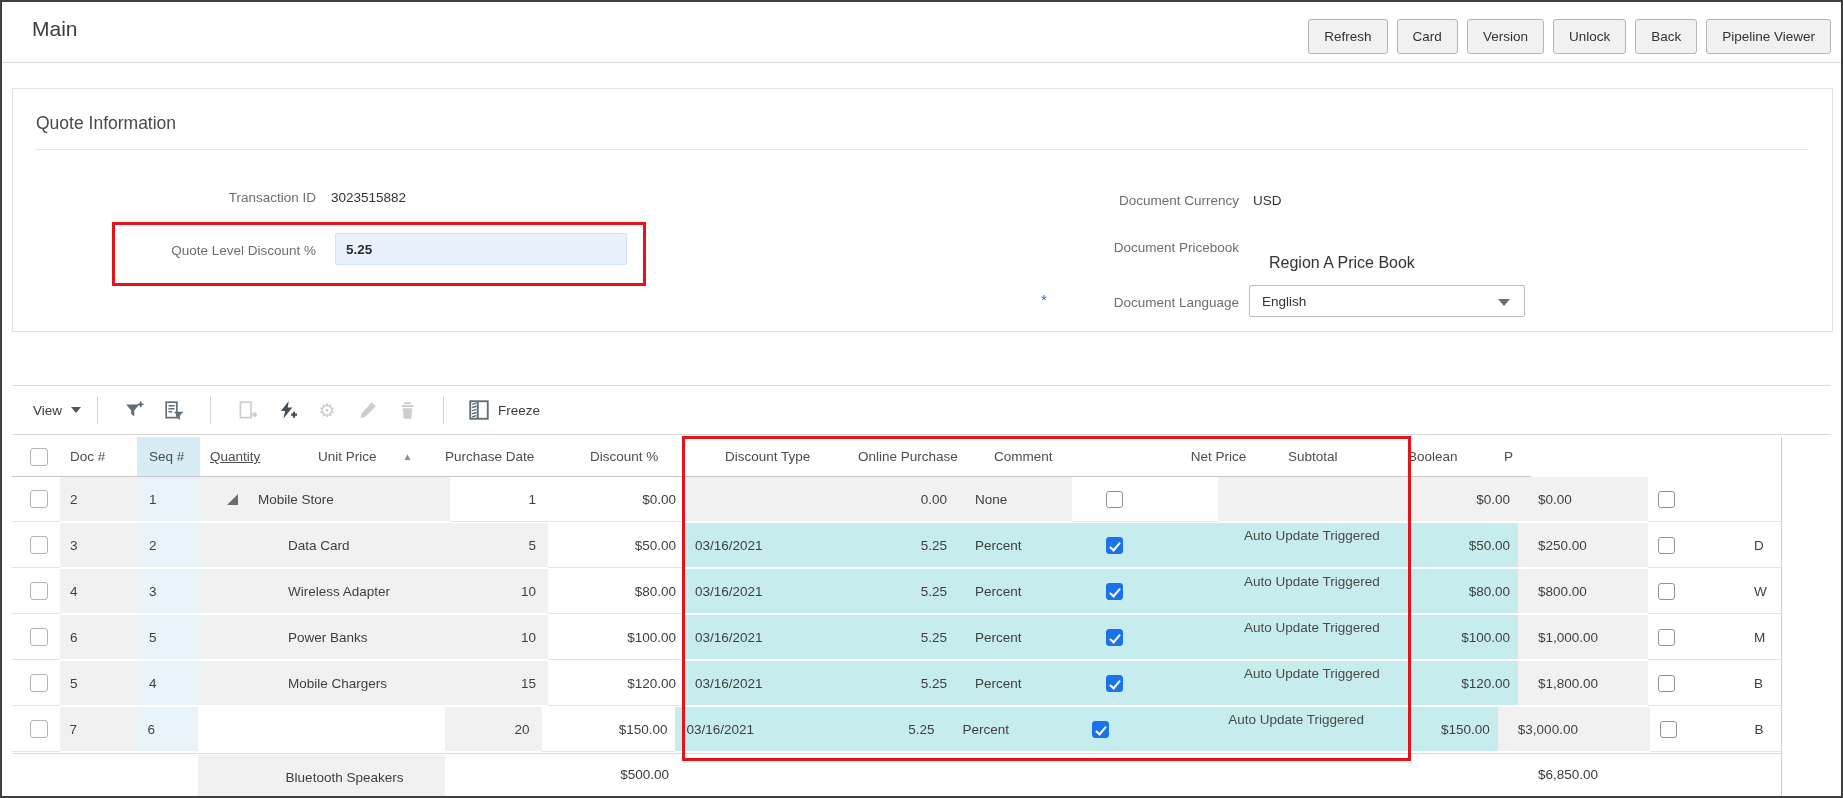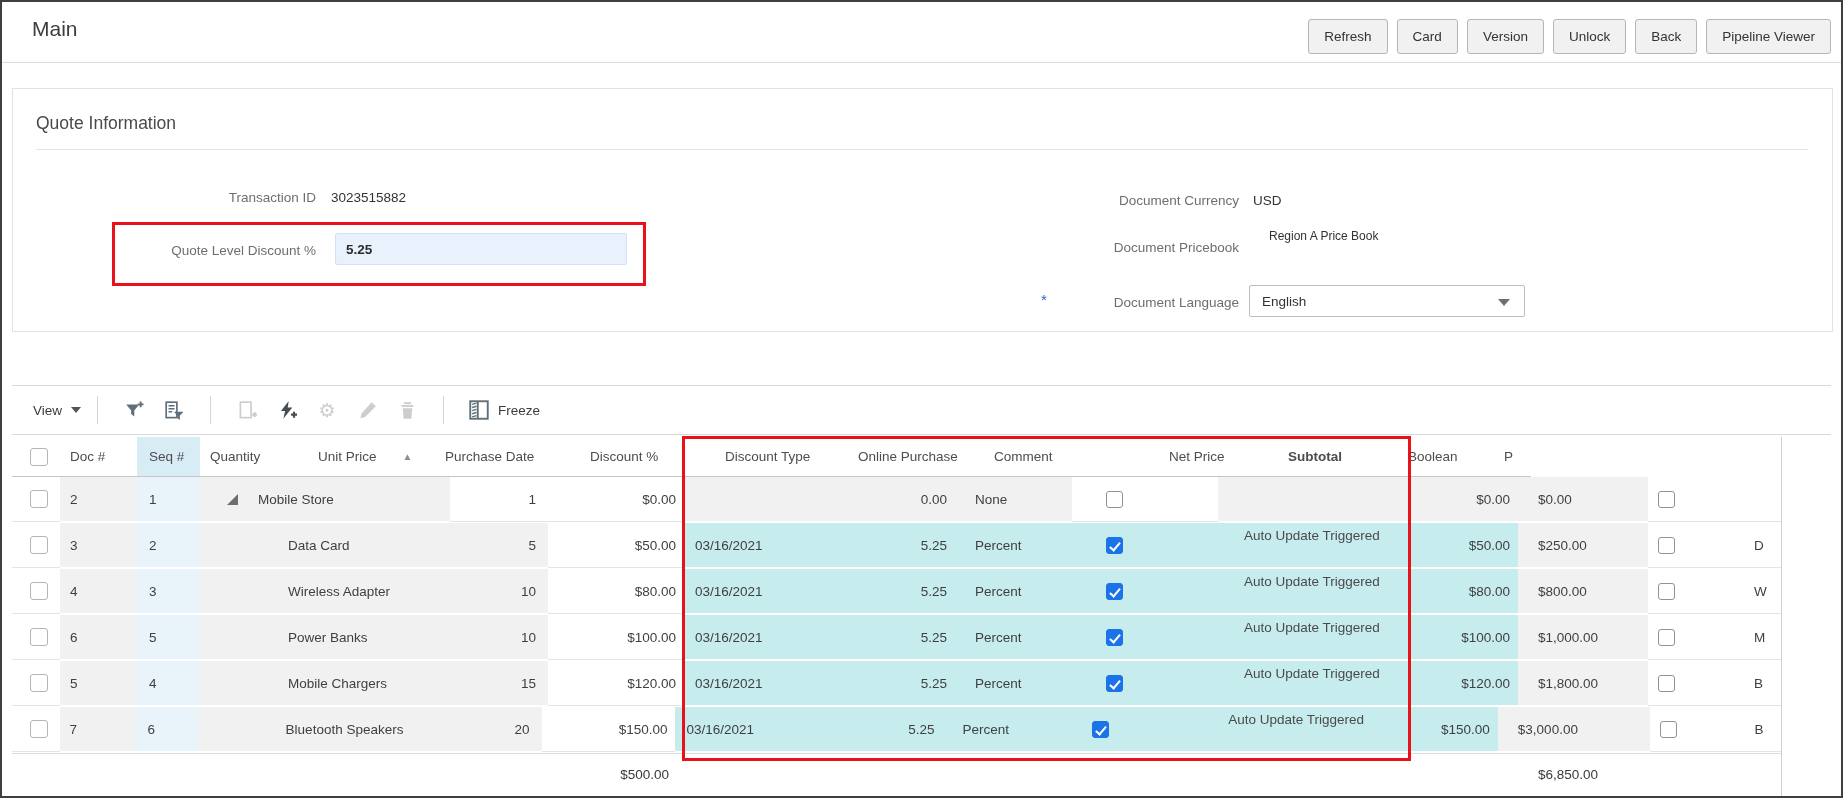--- a/index.html
+++ b/index.html
@@ -25,21 +25,21 @@
   .fld-value{position:absolute;color:#333;white-space:nowrap;}
   .lbl-txn{left:83px;top:101px;width:220px;}
   .val-txn{left:318px;top:101px;}
   .lbl-qld{left:83px;top:154px;width:220px;}
   .inp-qld{position:absolute;left:322px;top:144px;width:292px;height:32px;box-sizing:border-box;
            background:#e9f1fd;border:1px solid #d3e1f6;border-radius:2px;
            font-family:"Liberation Sans",sans-serif;font-size:13.5px;font-weight:bold;color:#2b2b2b;padding:0 10px;}
   .lbl-cur{left:1026px;top:104px;width:200px;}
   .val-cur{left:1240px;top:104px;}
   .lbl-pb{left:1026px;top:151px;width:200px;}
-  .val-pb{left:1256px;top:140px;font-size:12px;}
+  .val-pb{left:1256px;top:165px;font-size:16px;}
   .req-star{position:absolute;left:1028px;top:202px;color:#2a66c8;font-size:15px;}
   .lbl-lang{left:1046px;top:206px;width:180px;}
   .dd{position:absolute;left:1236px;top:196px;width:276px;height:32px;box-sizing:border-box;
       border:1px solid #bdbdbd;border-radius:2px;background:#fff;display:flex;align-items:center;padding:0 12px;color:#333;}
   .dd-caret{position:absolute;right:14px;top:13px;width:0;height:0;border-left:6px solid transparent;border-right:6px solid transparent;border-top:7px solid #6f6f6f;}
 
   
   .anno{position:absolute;border:3px solid #e8131a;z-index:40;pointer-events:none;}
   .anno-qld{left:112px;top:222px;width:528px;height:58px;}
   .anno-grid{left:682px;top:436px;width:723px;height:319px;}
@@ -191,21 +191,21 @@
   <div class="ghead" id="ghead">
       <div class="hcell" style="width: 48px; padding-left: 18px;">
         <span class="cb cb-sel"></span>
       </div>
       <div class="hcell" style="width: 77px; padding-left: 10px;">
         <span>Doc #</span>
       </div>
       <div class="hcell bg-seq-h" style="width: 63px; padding-left: 12px;">
         <span>Seq #</span>
       </div>
-      <div class="hcell" style="width: 98px; padding-left: 10px;">
+      <div class="hcell" style="width: 98px; padding-left: 10px; text-decoration: underline;">
         <span>Quantity</span>
       </div>
       <div class="hcell" style="width: 135px; padding-left: 20px;">
         <span>Unit Price</span>
         <span class="sortarrow">▲</span>
       </div>
       <div class="hcell" style="width: 142px; padding-left: 12px;">
         <span>Purchase Date</span>
       </div>
       <div class="hcell" style="width: 130px; padding-left: 15px;">
@@ -213,24 +213,24 @@
       </div>
       <div class="hcell" style="width: 117px; padding-left: 20px;">
         <span>Discount Type</span>
       </div>
       <div class="hcell" style="width: 146px; padding-left: 36px;">
         <span>Online Purchase</span>
       </div>
       <div class="hcell" style="width: 185px; padding-left: 26px;">
         <span>Comment</span>
       </div>
-      <div class="hcell" style="width: 115px; padding-left: 16px;">
+      <div class="hcell" style="width: 115px; padding-left: 16px; justify-content: center;">
         <span>Net Price</span>
       </div>
-      <div class="hcell" style="width: 130px; padding-left: 20px; font-weight: bold;">
+      <div class="hcell" style="width: 130px; padding-left: 20px;">
         <span>Subtotal</span>
       </div>
       <div class="hcell" style="width: 90px; padding-left: 10px;">
         <span>Boolean</span>
       </div>
       <div class="hcell" style="width: 43px; padding-left: 16px;">
         <span>P</span>
       </div>
     </div>
   <div class="grows" id="grows">
@@ -359,21 +359,21 @@
           <span class="cb"></span>
         </div>
         <div class="gcell bg-white" style="width: 43px; padding-left: 16px;">B</div>
       </div>
       <div class="grow">
         <div class="gcell bg-white" style="width: 48px; padding-left: 18px;">
           <span class="cb cb-sel"></span>
         </div>
         <div class="gcell bg-gray" style="width: 77px; padding-left: 10px;">7</div>
         <div class="gcell bg-seq" style="width: 63px; padding-left: 12px;">6</div>
-        <div class="gcell bg-gray" style="width: 250px; padding-left: 88px;">
+        <div class="gcell bg-gray" style="width: 250px; padding-left: 88px; margin-top: 48px;">
           <span>Bluetooth Speakers</span>
         </div>
         <div class="gcell bg-gray" style="width: 98px; justify-content: flex-end; padding-right: 12px;">20</div>
         <div class="gcell bg-white" style="width: 135px; justify-content: flex-end; padding-right: 7px;">$150.00</div>
         <div class="gcell bg-teal" style="width: 142px; padding-left: 12px;">03/16/2021</div>
         <div class="gcell bg-teal" style="width: 130px; justify-content: flex-end; padding-right: 8px;">5.25</div>
         <div class="gcell bg-teal" style="width: 117px; padding-left: 20px;">Percent</div>
         <div class="gcell bg-teal" style="width: 146px; padding-left: 34px;">
           <span class="cb checked"></span>
         </div>

